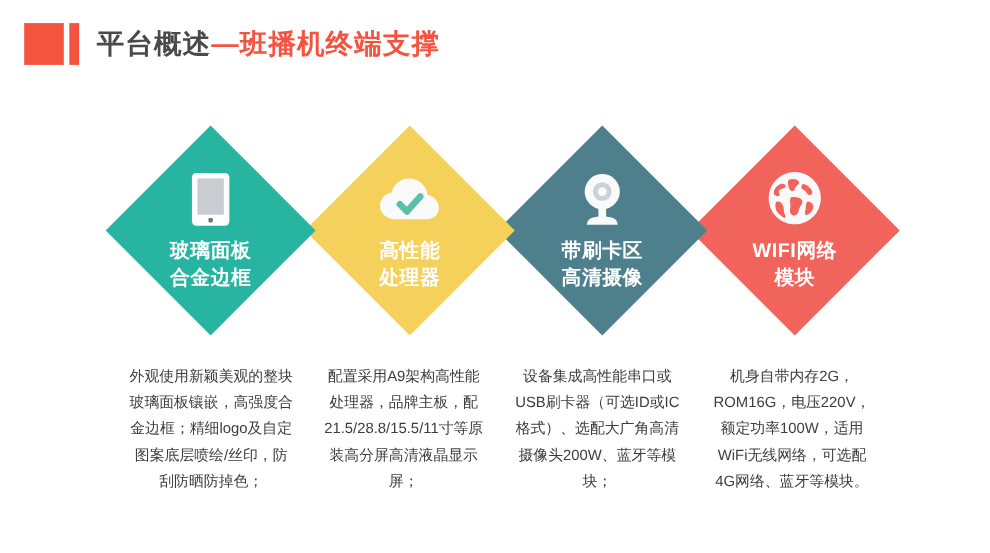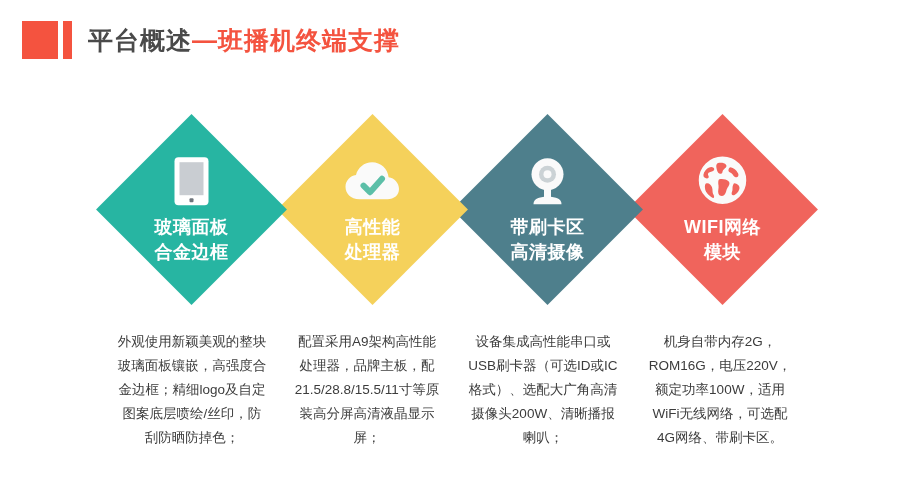--- a/index.html
+++ b/index.html
@@ -175,15 +175,15 @@
       <div class="d-label">WIFI网络
 模块</div>
     </div>
   </div>
 
 </div>
 
 <div class="cols">
   <div class="col c1">外观使用新颖美观的整块玻璃面板镶嵌，高强度合金边框；精细logo及自定图案底层喷绘/丝印，防刮防晒防掉色；</div>
   <div class="col c2">配置采用A9架构高性能处理器，品牌主板，配21.5/28.8/15.5/11寸等原装高分屏高清液晶显示屏；</div>
-  <div class="col c3">设备集成高性能串口或USB刷卡器（可选ID或IC格式）、选配大广角高清摄像头200W、清晰播报喇叭；</div>
-  <div class="col c4">机身自带内存2G，ROM16G，电压220V，额定功率100W，适用WiFi无线网络，可选配4G网络、带刷卡区。</div>
+  <div class="col c3">设备集成高性能串口或USB刷卡器（可选ID或IC格式）、选配大广角高清摄像头200W、蓝牙等模块；</div>
+  <div class="col c4">机身自带内存2G，ROM16G，电压220V，额定功率100W，适用WiFi无线网络，可选配4G网络、蓝牙等模块。</div>
 </div>
 
 </body></html>

